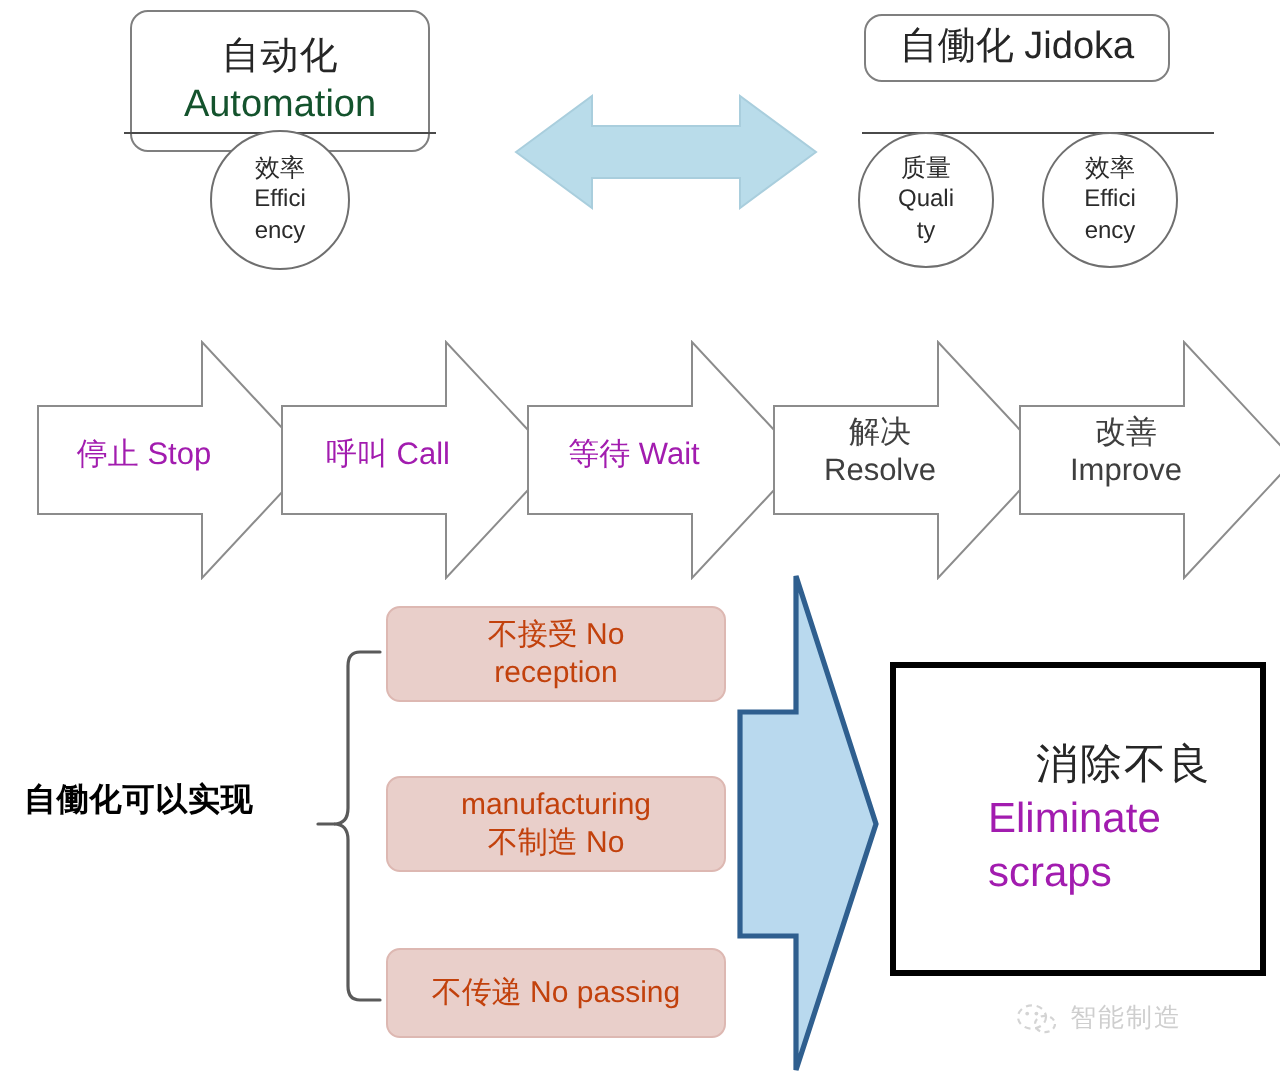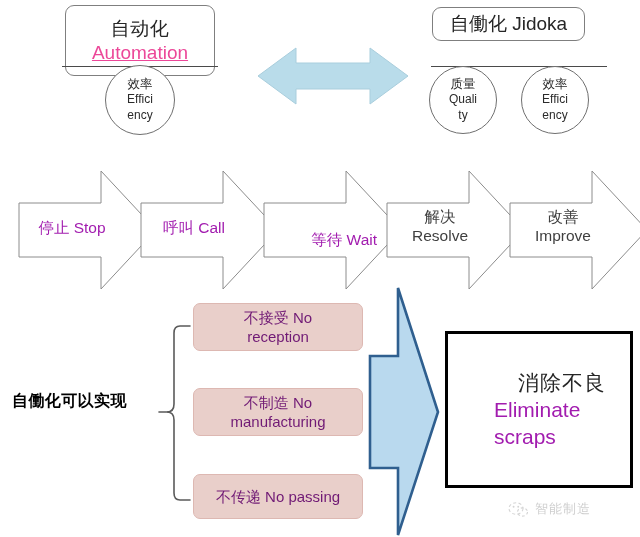--- a/index.html
+++ b/index.html
@@ -32,22 +32,21 @@
     box-sizing: border-box;
     line-height: 1.22;
   }
   .concept-cn {
     font-size: 19px;
     color: #262626;
     letter-spacing: 0.5px;
   }
   .concept-en {
     font-size: 19px;
-    color: #ec4899;
-    text-decoration: underline;
+    color: #14532d;
   }
   .concept-inline {
     font-size: 19px;
     color: #262626;
     white-space: nowrap;
   }
 
   
   .rule {
     border-top: 1.3px solid #4a4a4a;
@@ -103,21 +102,21 @@
   .pink-box {
     background: #e9cfca;
     border: 1.2px solid #ddb8b2;
     border-radius: 7px;
     box-sizing: border-box;
     display: flex;
     align-items: center;
     justify-content: center;
     text-align: center;
     line-height: 1.28;
-    color: #701a75;
+    color: #c2410c;
     font-size: 15px;
   }
 
   
   .big-arrow svg { display: block; }
 
   
   .result-box {
     border: 3px solid #000000;
     background: #ffffff;
@@ -201,21 +200,21 @@
     </svg>
     <div class="chev-label" style="top:48px; left:-6px; width:120px;">
       <span class="chev-inline">呼叫 Call</span>
     </div>
   </div>
 
   <div class="abs chev" style="left:263px; top:170px; width:140px; height:120px;">
     <svg width="140" height="120" viewBox="0 0 140 120">
       <polygon points="1,33 83,33 83,1 138,60 83,119 83,87 1,87" fill="#ffffff" stroke="#8c8c8c" stroke-width="1"></polygon>
     </svg>
-    <div class="chev-label" style="top:60px; left:-6px; width:120px;text-align:right;">
+    <div class="chev-label" style="top:48px; left:-6px; width:120px;">
       <span class="chev-inline">等待 Wait</span>
     </div>
   </div>
 
   <div class="abs chev" style="left:386px; top:170px; width:140px; height:120px;">
     <svg width="140" height="120" viewBox="0 0 140 120">
       <polygon points="1,33 83,33 83,1 138,60 83,119 83,87 1,87" fill="#ffffff" stroke="#8c8c8c" stroke-width="1"></polygon>
     </svg>
     <div class="chev-label" style="top:37px; left:-6px; width:120px;">
       <div class="chev-cn">解决</div>
@@ -246,22 +245,22 @@
 
   <div class="abs pink-box" style="left:193px; top:303px; width:170px; height:48px;">
     <div>
       <div>不接受 No</div>
       <div>reception</div>
     </div>
   </div>
 
   <div class="abs pink-box" style="left:193px; top:388px; width:170px; height:48px;">
     <div>
+      <div>manufacturing</div>
       <div>不制造 No</div>
-      <div>manufacturing</div>
     </div>
   </div>
 
   <div class="abs pink-box" style="left:193px; top:474px; width:170px; height:45px;">
     <div>不传递 No passing</div>
   </div>
 
   <div class="abs big-arrow" style="left:366px; top:286px; width:76px; height:251px;">
     <svg width="76" height="251" viewBox="0 0 76 251">
       <polygon points="4,70 32,70 32,2 72,126 32,249 32,182 4,182" fill="#b9d9ee" stroke="#2f5f8f" stroke-width="2.6" stroke-linejoin="miter"></polygon>

